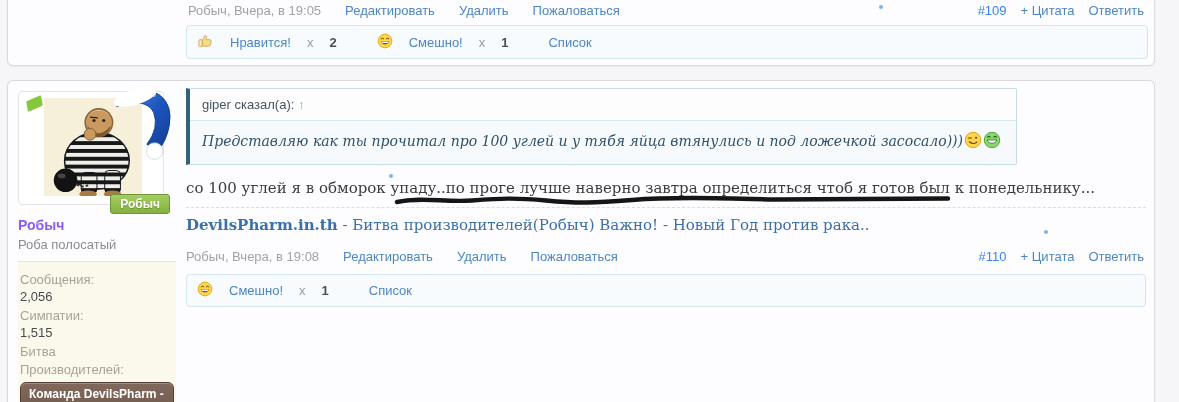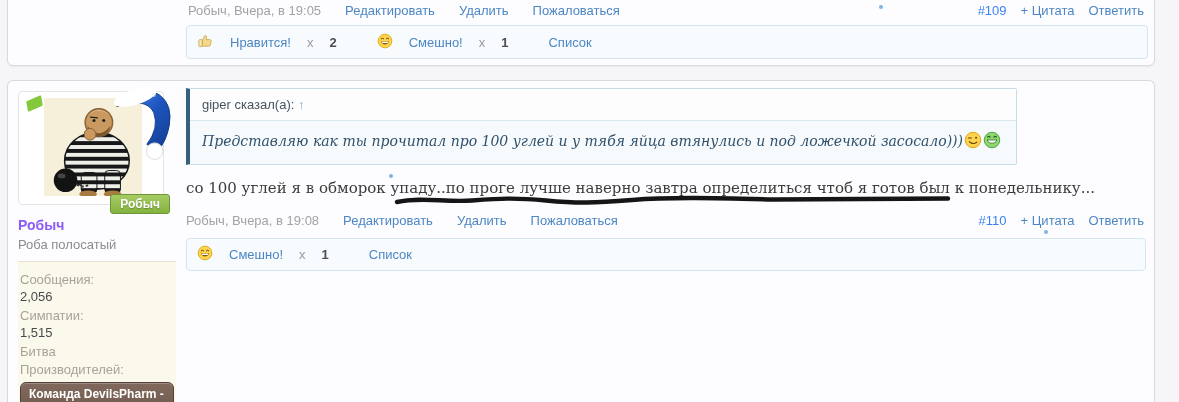--- a/index.html
+++ b/index.html
@@ -235,20 +235,23 @@
       </div>
     </div>
 
     <div class="msg-wrap">
       <div class="msg-text">со 100 углей я в обморок упаду..по проге лучше наверно завтра определиться чтоб я готов был к понедельнику...</div>
       <svg class="marker-underline" width="558" height="10" viewBox="0 0 558 10">
         <path d="M3 7 C 28 1.5, 50 7.5, 78 5.5 S 120 2.5, 152 5.5 S 200 8, 238 5 S 320 3, 380 4.5 L 554 3.5" stroke="#151515" stroke-width="4.4" fill="none" stroke-linecap="round"></path>
       </svg>
     </div>
 
+    <div class="signature">
+      <a class="sig-link">DevilsPharm.in.th</a><span> - Битва производителей(Робыч) Важно! - Новый Год против рака..</span>
+    </div>
 
     <div class="meta-row">
       <div class="meta-left">
         <span>Робыч, Вчера, в 19:08</span>
         <a class="lnk">Редактировать</a>
         <a class="lnk">Удалить</a>
         <a class="lnk">Пожаловаться</a>
       </div>
       <div class="meta-right">
         <span class="post-num">#110</span>

